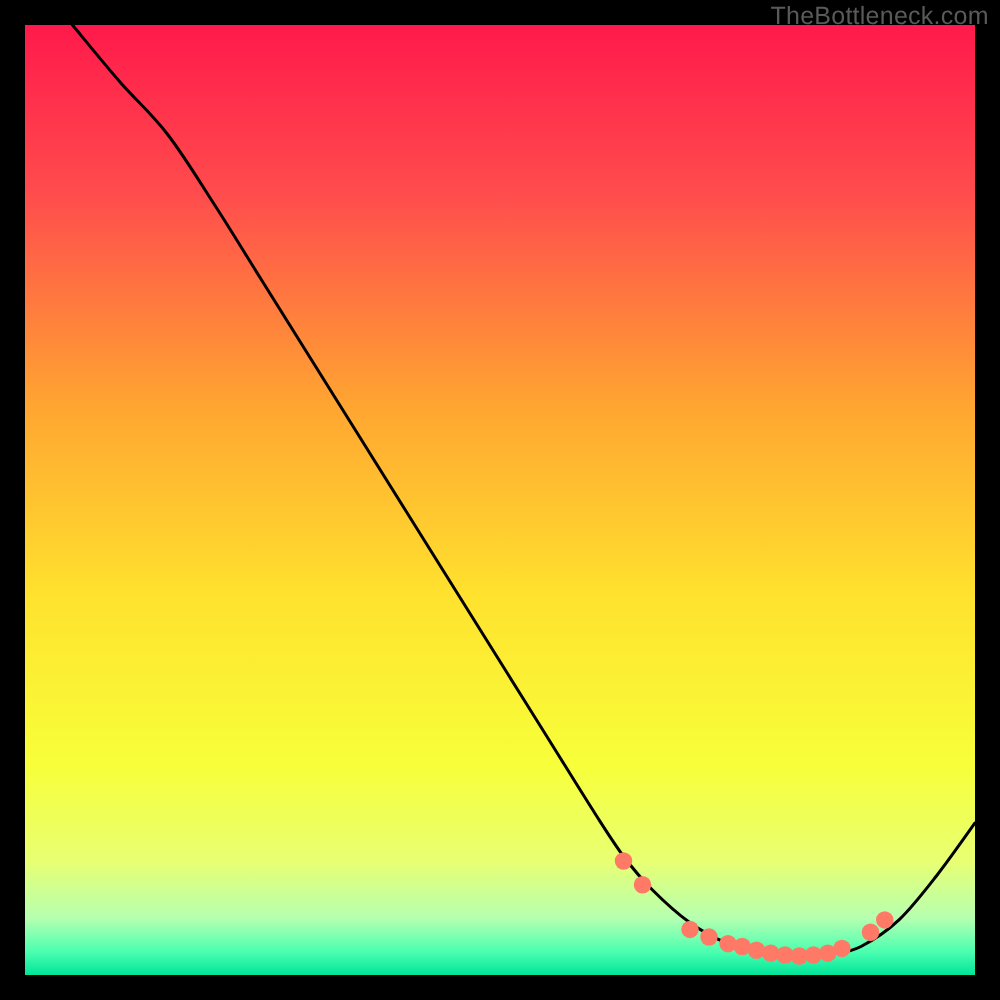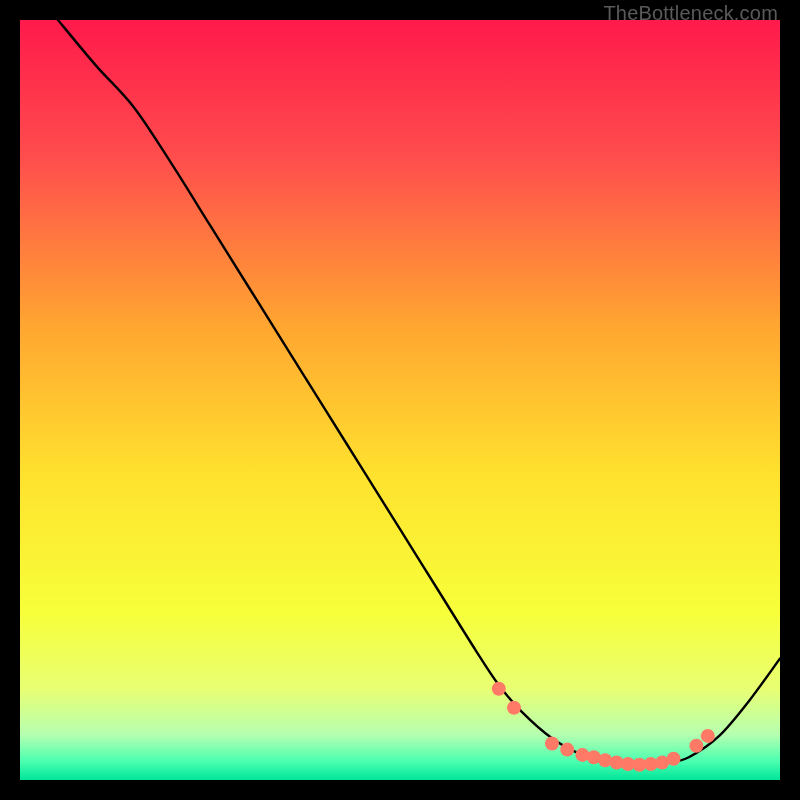--- a/index.html
+++ b/index.html
@@ -22,21 +22,21 @@
   .plot {
     position: absolute;
     left: 0;
     top: 0;
     width: 760px;
     height: 760px;
   }
   .attribution {
     position: absolute;
     top: 2px;
-    right: 22px;
+    right: 9px;
     color: #5a5a5a;
     font-size: 20px;
     font-weight: 500;
     letter-spacing: 0.2px;
   }
   svg { display: block; }
 </style>
 </head>
 <body>
 

